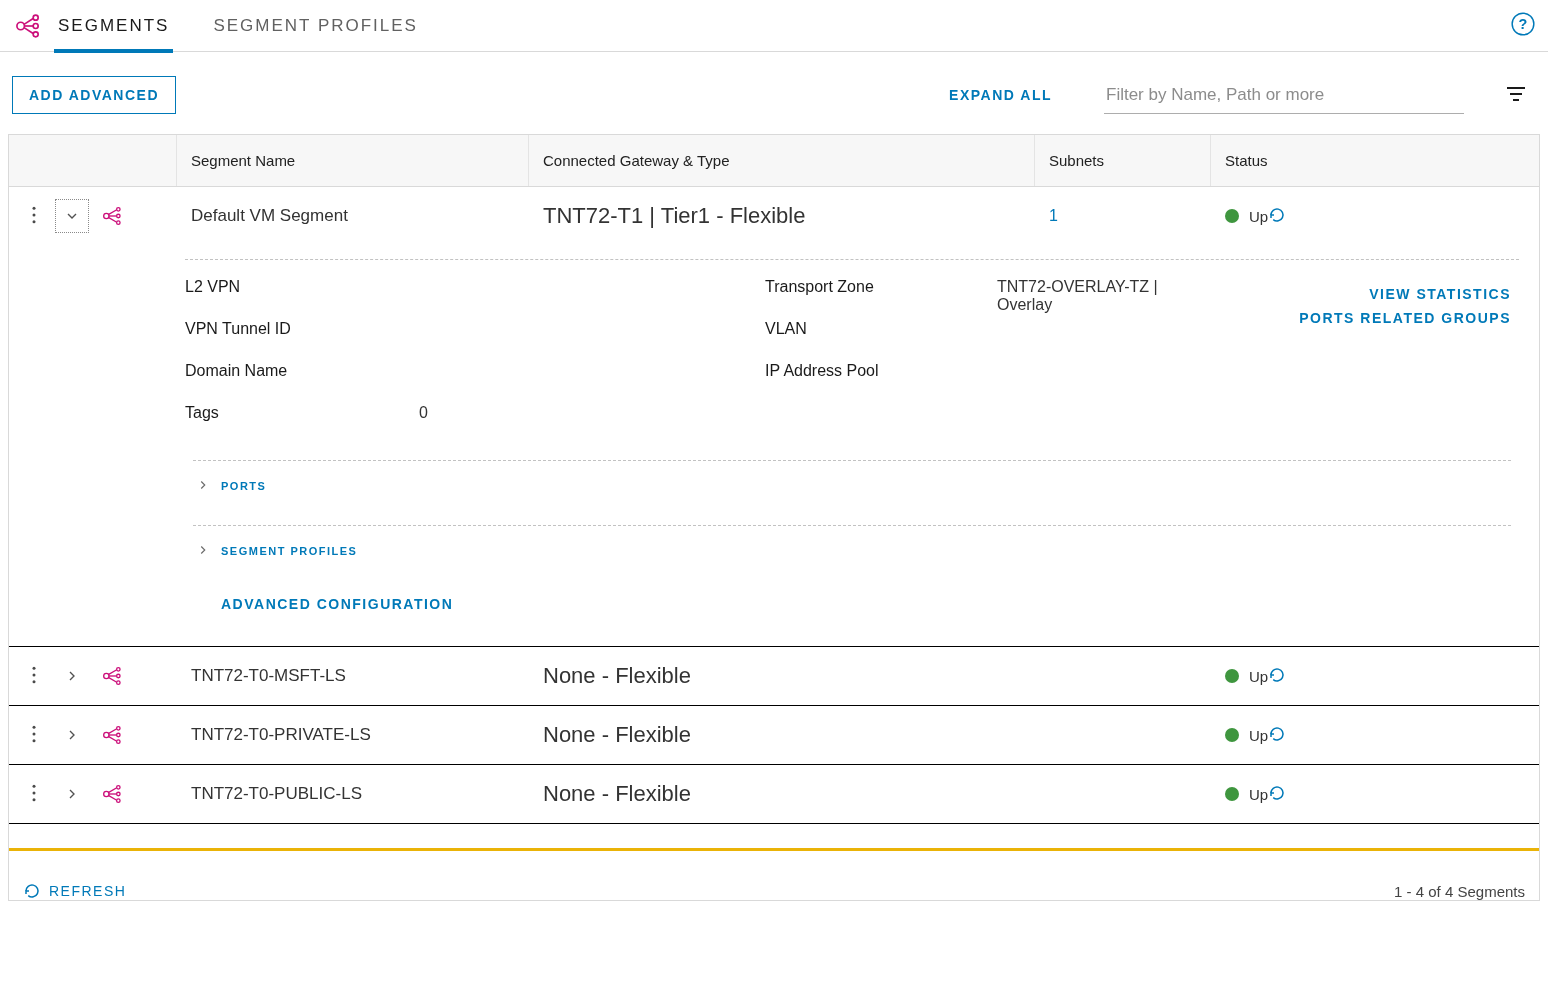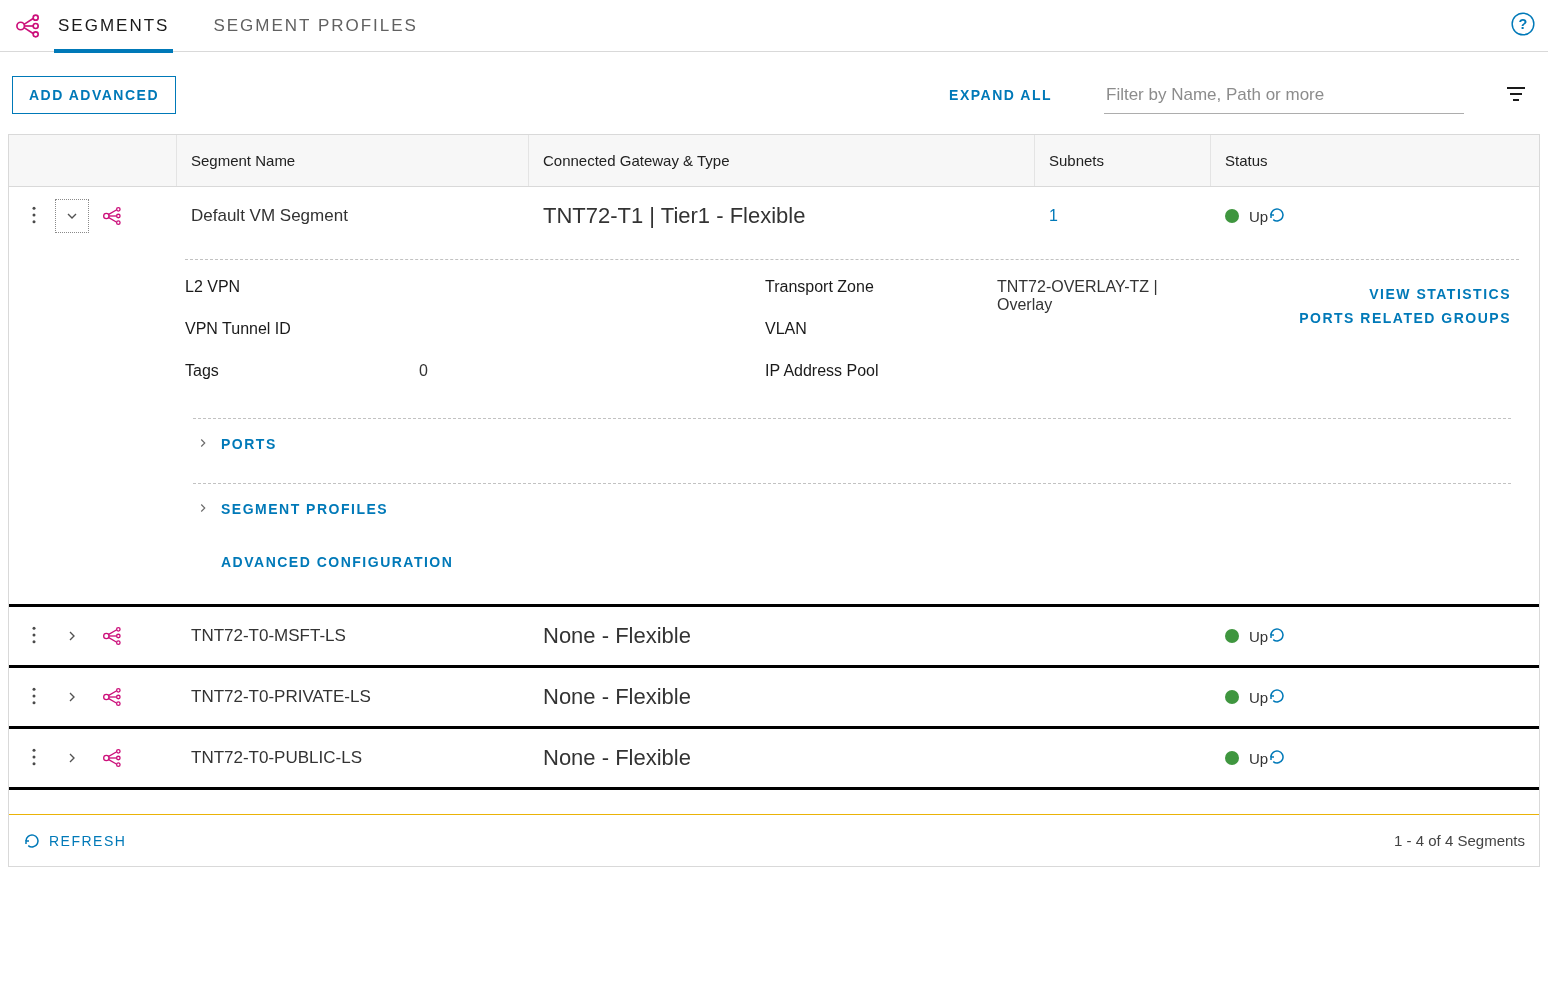--- a/index.html
+++ b/index.html
@@ -27,21 +27,21 @@
 
     
     .table-wrap { margin: 0 8px; border: 1px solid #d9d9d9; }
     .thead { display: flex; background: #f7f7f7; border-bottom: 1px solid #d9d9d9; height: 52px; align-items: center; font-size: 15px; color: #222; }
     .col-actions { width: 168px; border-right: 1px solid #e4e4e4; height: 100%; }
     .col-name    { width: 352px; border-right: 1px solid #e4e4e4; height: 100%; display: flex; align-items: center; padding-left: 14px; }
     .col-gateway { width: 506px; border-right: 1px solid #e4e4e4; height: 100%; display: flex; align-items: center; padding-left: 14px; }
     .col-subnets { width: 176px; border-right: 1px solid #e4e4e4; height: 100%; display: flex; align-items: center; padding-left: 14px; }
     .col-status  { width: 162px; height: 100%; display: flex; align-items: center; padding-left: 14px; }
 
-    .tbody .row { border-bottom: 3px solid #000000; background: #fff; }
+    .tbody .row { border-bottom: 1px solid #000000; background: #fff; }
     .row-main { display: flex; align-items: center; min-height: 58px; }
     .row-main .col-actions,
     .row-main .col-name,
     .row-main .col-gateway,
     .row-main .col-subnets,
     .row-main .col-status { border-right: none; height: auto; }
 
     .row-actions-cell { display: flex; align-items: center; gap: 10px; padding-left: 22px; width: 168px; }
     .dots-icon { cursor: pointer; color: #6b6b6b; width: 14px; }
     .chevron-btn { width: 34px; height: 34px; display: flex; align-items: center; justify-content: center; cursor: pointer; border: 1px dashed transparent; }
@@ -65,26 +65,26 @@
     .side-links { margin-left: auto; padding-right: 8px; text-align: right; }
     .side-links .link-btn { display: block; margin: 8px 0 0 0; }
 
     .field-row { display: flex; margin-bottom: 24px; }
     .field-label { color: #1a1a1a; font-size: 16px; width: 234px; }
     .field-value { color: #333; font-size: 16px; }
 
     .sub-sections { padding: 0 8px; }
     .sub-row { display: flex; align-items: center; height: 50px; }
     .sub-row .sub-chevron { width: 36px; text-align: center; color: #6b6b6b; cursor: pointer; }
-    .sub-row .sub-title { color: #0079b8; font-weight: 600; letter-spacing: 1.5px; font-size: 14px; cursor: pointer; }
+    .sub-row .sub-title { color: #0079b8; font-weight: 600; letter-spacing: 1.5px; font-size: 11px; cursor: pointer; }
     .plain-row { display:flex; align-items:center; height: 56px; padding-left: 36px; }
     .plain-row .sub-title { color: #0079b8; font-weight: 600; letter-spacing: 1.5px; font-size: 14px; cursor: pointer; }
 
     
-    .tfoot { display: flex; align-items: center; height: 52px; padding: 0 14px; border-top: 1px solid #eab308; background: #fff; }
+    .tfoot { display: flex; align-items: flex-end; height: 52px; padding: 0 14px; border-top: 3px solid #eab308; background: #fff; }
     .tfoot .refresh { display: flex; align-items: center; gap: 8px; color: #0079b8; letter-spacing: 1.5px; font-size: 14px; cursor: pointer; }
     .tfoot .counter { margin-left: auto; color: #444; font-size: 15px; }
     .blank-row { height: 24px; }
   </style>
 </head>
 <body>
 
 <div class="app">
 
   <div class="tabs-bar">
@@ -188,20 +188,23 @@
           <div class="dashed-divider"></div>
           <div class="detail-grid">
             <div class="detail-left">
               <div class="field-row">
                 <div class="field-label">L2 VPN</div>
               </div>
               <div class="field-row">
                 <div class="field-label">VPN Tunnel ID</div>
               </div>
               <div class="field-row">
+                <div class="field-label">Domain Name</div>
+              </div>
+              <div class="field-row">
                 <div class="field-label">Tags</div>
                 <div class="field-value">0</div>
               </div>
             </div>
             <div class="detail-mid">
               <div class="field-row">
                   <div class="field-label">Transport Zone</div>
                 </div>
               <div class="field-row">
                   <div class="field-label">VLAN</div>

